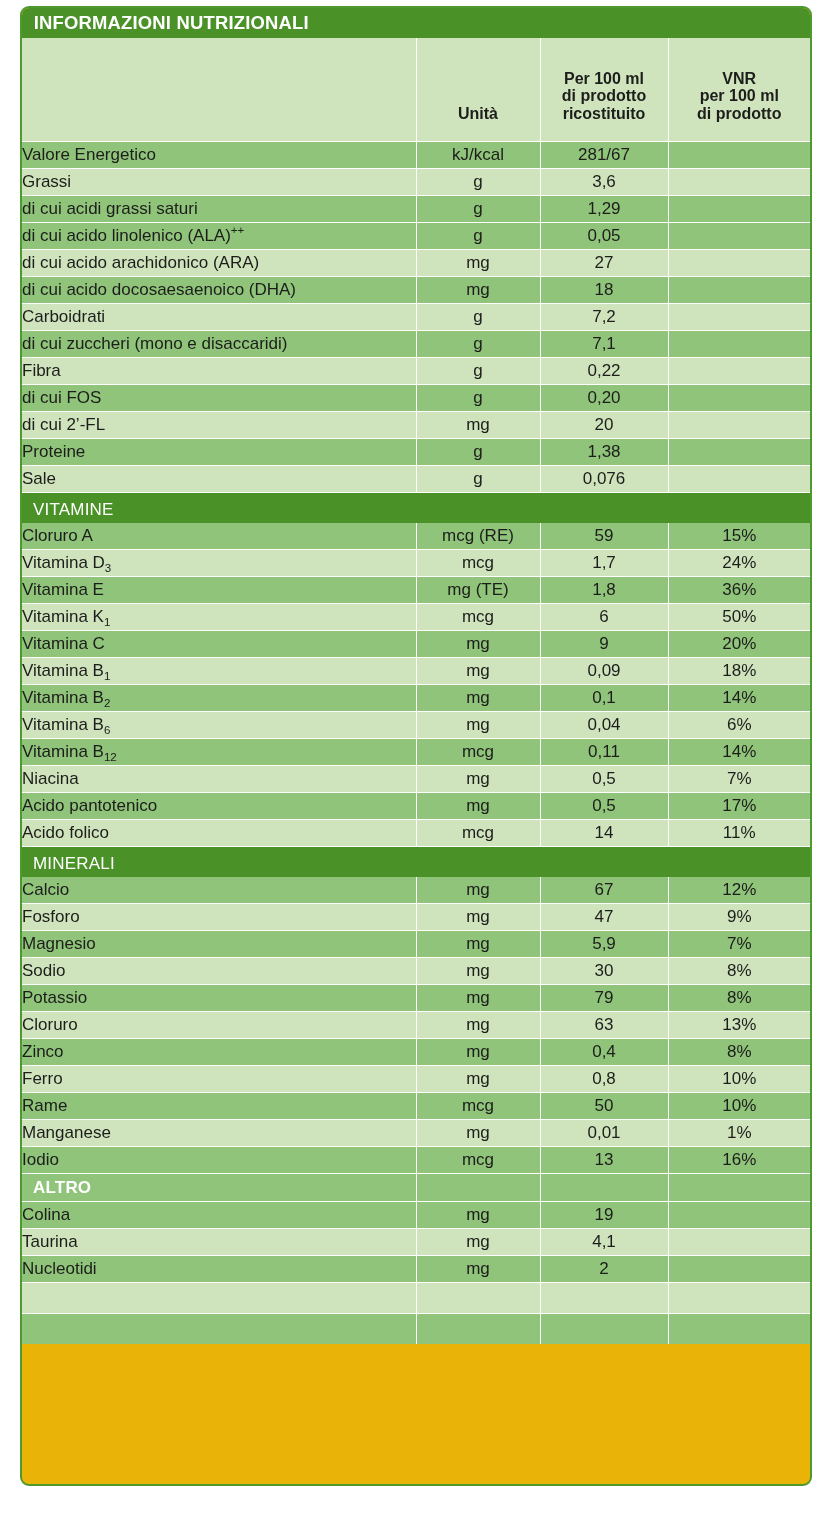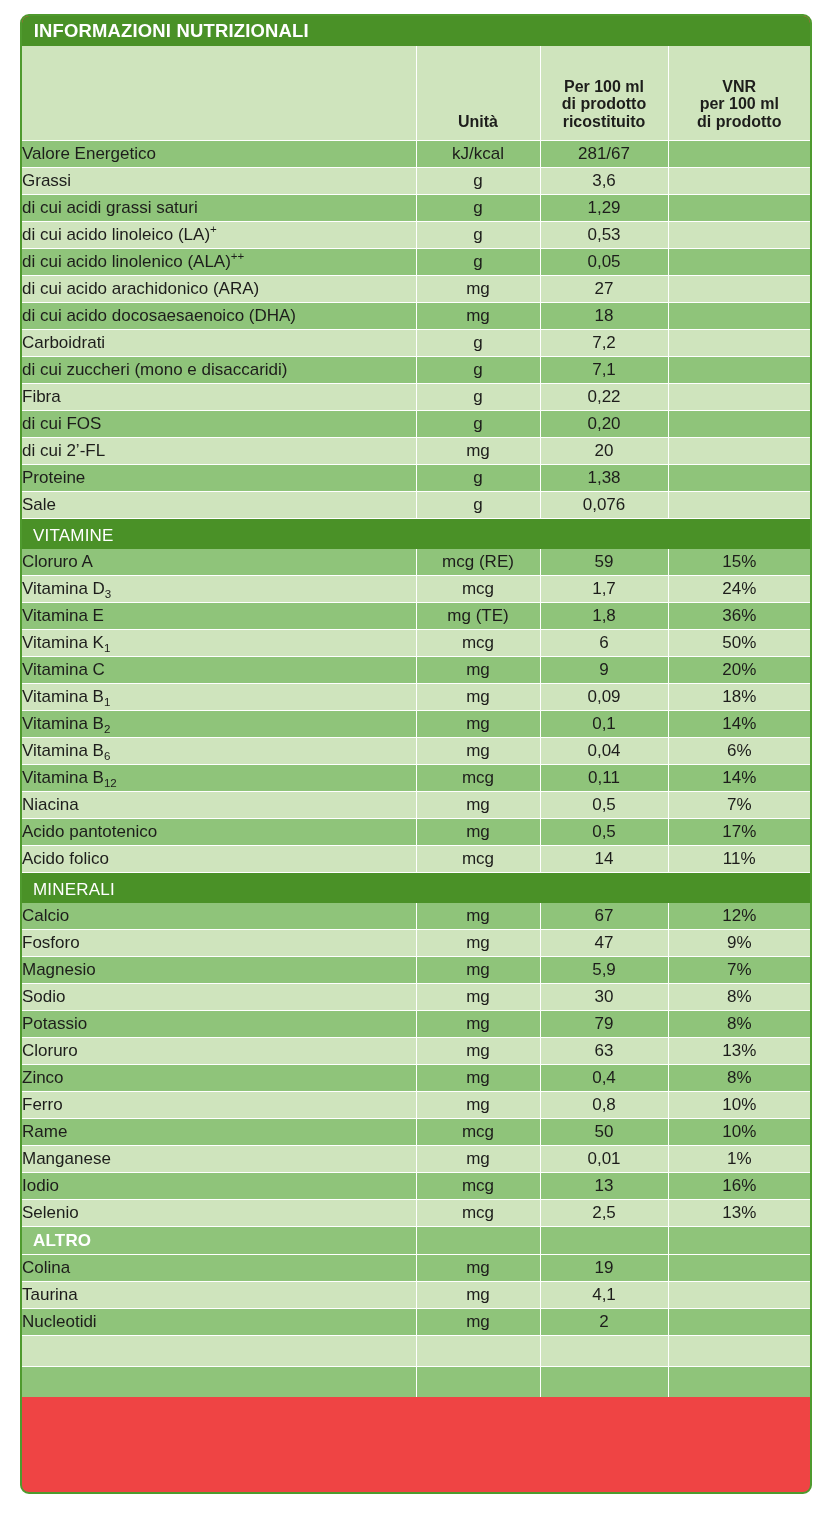--- a/index.html
+++ b/index.html
@@ -10,27 +10,27 @@
   body {
     width: 832px;
     height: 1518px;
     font-family: "Liberation Sans", "DejaVu Sans", sans-serif;
     overflow: hidden;
   }
 
   #panel {
     position: absolute;
     left: 20px;
-    top: 14px;
+    top: 6px;
     width: 792px;
     height: 1480px;
     box-sizing: border-box;
     border: 2px solid #4f9a2e;
     border-radius: 9px;
-    background: #ef4444;
+    background: #eab308;
     overflow: hidden;
   }
 
   
   .title-bar {
     position: relative;
     height: 30px;
     background: #4a9127;
     border-radius: 7px 7px 0 0;
     display: flex;
@@ -80,21 +80,21 @@
 
   
   tr.colhead td {
     background: #cfe4bd;
     height: 84px;
     vertical-align: bottom;
     font-weight: bold;
     text-align: center;
     font-size: 16px;
     line-height: 1.08;
-    padding-bottom: 10px;
+    padding-bottom: 19px;
     margin-top: 20px;
   }
   tr.colhead td.hd-name { background: #cfe4bd; }
   .hd-lines { display: block; }
   .hd-lines span { display: block; white-space: nowrap; }
 
   
   tr.section td {
     background: #4a9127;
     border-right: 1px solid #4a9127;
@@ -183,26 +183,20 @@
           <td class="cell-pad-c">g</td>
           <td class="cell-pad-c">3,6</td>
           <td class="cell-pad-c"></td>
         </tr>
         <tr class="dark">
           <td class="cell-pad-name indent">di cui acidi grassi saturi</td>
           <td class="cell-pad-c">g</td>
           <td class="cell-pad-c">1,29</td>
           <td class="cell-pad-c"></td>
         </tr>
-        <tr class="light">
-          <td class="cell-pad-name indent">di cui acido linoleico (LA)<sup>+</sup></td>
-          <td class="cell-pad-c">g</td>
-          <td class="cell-pad-c">0,53</td>
-          <td class="cell-pad-c"></td>
-        </tr>
         <tr class="dark">
           <td class="cell-pad-name indent">di cui acido linolenico (ALA)<sup>++</sup></td>
           <td class="cell-pad-c">g</td>
           <td class="cell-pad-c">0,05</td>
           <td class="cell-pad-c"></td>
         </tr>
         <tr class="light">
           <td class="cell-pad-name indent">di cui acido arachidonico (ARA)</td>
           <td class="cell-pad-c">mg</td>
           <td class="cell-pad-c">27</td>
@@ -399,26 +393,20 @@
           <td class="cell-pad-c">mg</td>
           <td class="cell-pad-c">0,01</td>
           <td class="cell-pad-c">1%</td>
         </tr>
         <tr class="dark">
           <td class="cell-pad-name">Iodio</td>
           <td class="cell-pad-c">mcg</td>
           <td class="cell-pad-c">13</td>
           <td class="cell-pad-c">16%</td>
         </tr>
-        <tr class="light">
-          <td class="cell-pad-name">Selenio</td>
-          <td class="cell-pad-c">mcg</td>
-          <td class="cell-pad-c">2,5</td>
-          <td class="cell-pad-c">13%</td>
-        </tr>
         <tr class="section-alt">
           <td class="sec-label">ALTRO</td>
           <td></td>
           <td></td>
           <td></td>
         </tr>
         <tr class="dark">
           <td class="cell-pad-name">Colina</td>
           <td class="cell-pad-c">mg</td>
           <td class="cell-pad-c">19</td>

